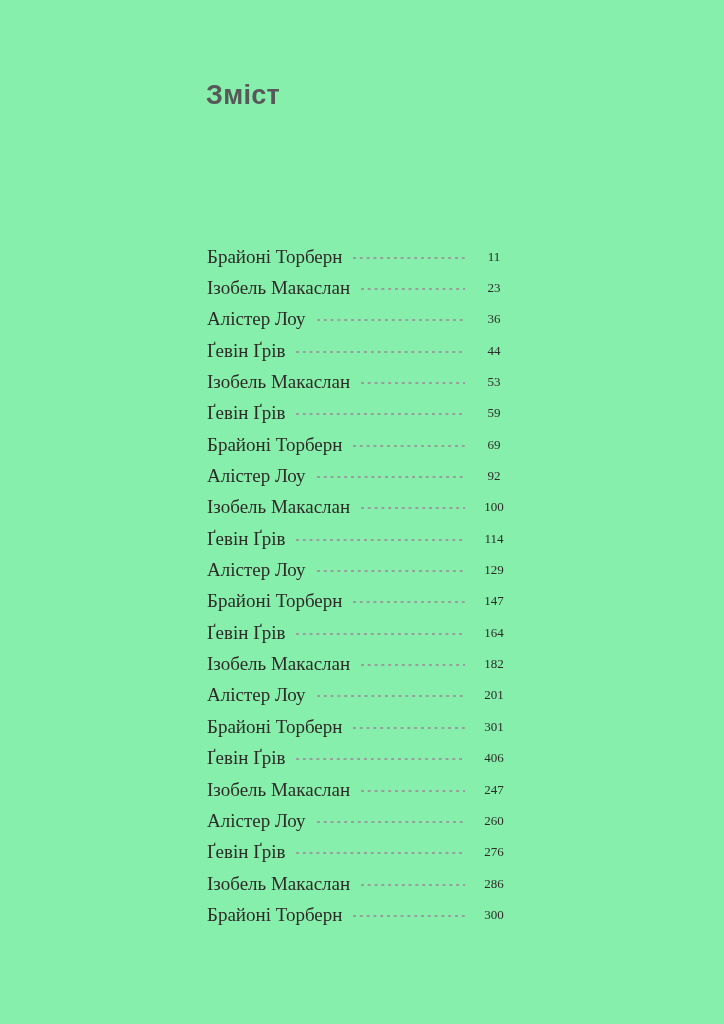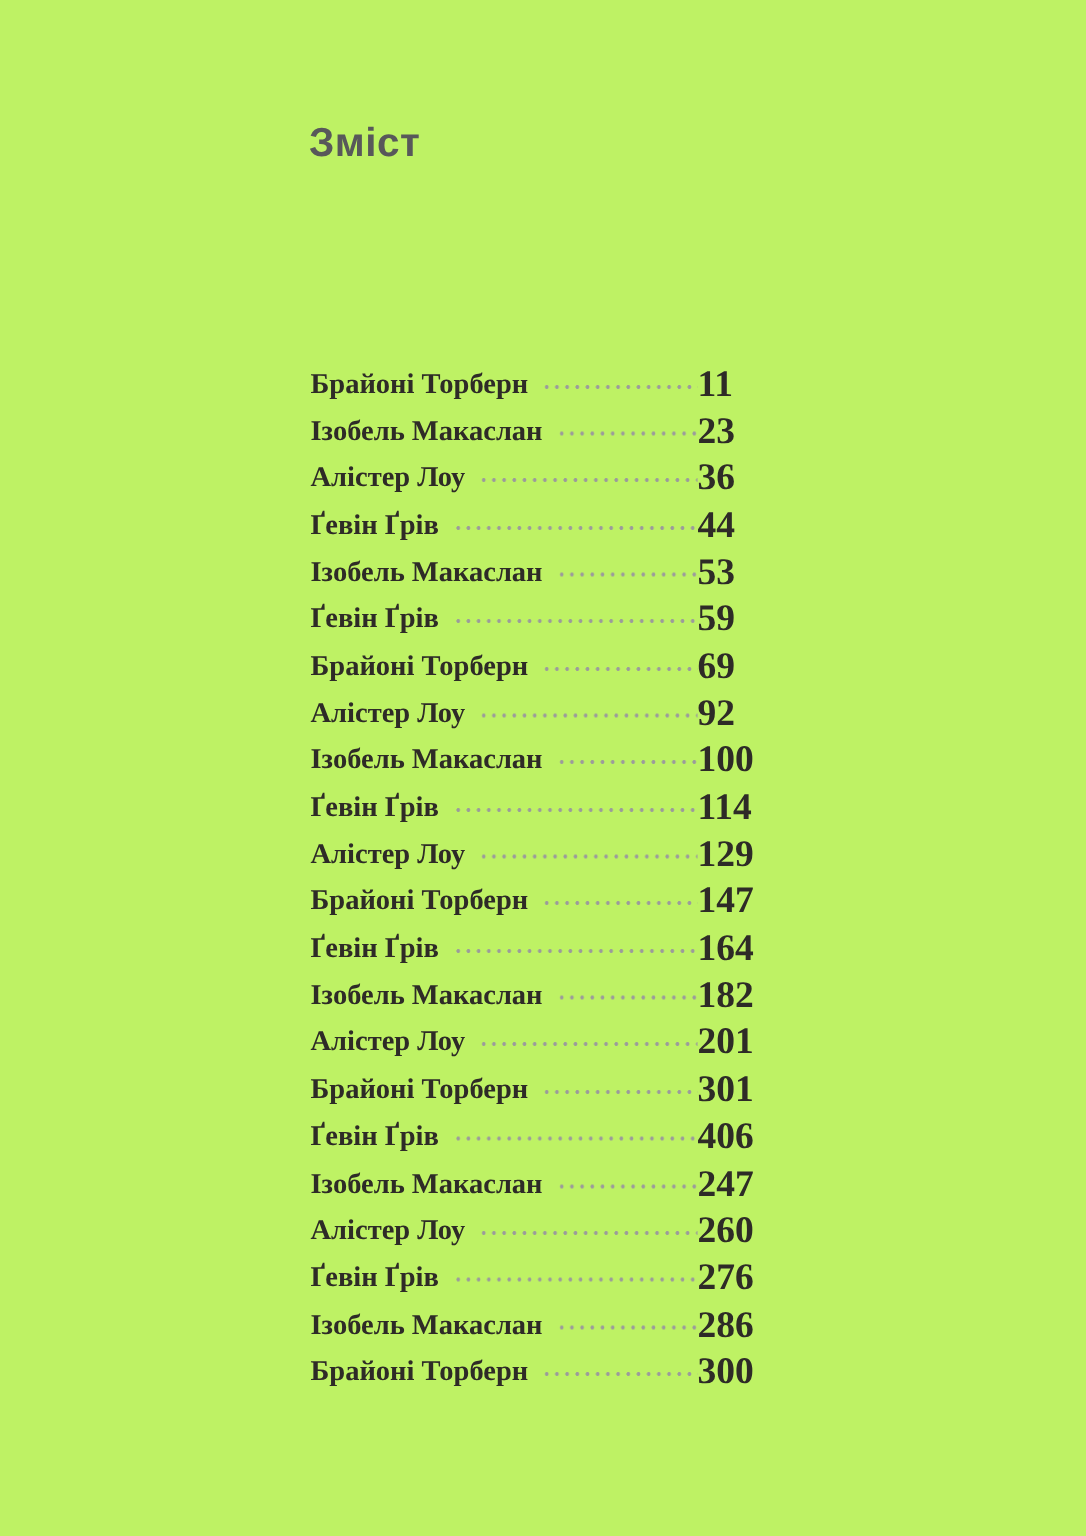--- a/index.html
+++ b/index.html
@@ -4,41 +4,40 @@
 <style>
   html, body {
     margin: 0;
     padding: 0;
     background: #ffffff;
   }
   #page {
     position: relative;
     width: 724px;
     height: 1024px;
-    background: #bef264;
+    background: #86efac;
     overflow: hidden;
     font-family: "Liberation Serif", serif;
   }
   .page-title {
     position: absolute;
     left: 206px;
     top: 80px;
     margin: 0;
     font-family: "Liberation Sans", sans-serif;
     font-size: 27px;
     font-weight: 700;
     letter-spacing: 0.3px;
     color: #58585a;
   }
   .toc {
     position: absolute;
     left: 207px;
     top: 241px;
     width: 316px;
-    font-weight: bold;
   }
   .toc-row {
     display: flex;
     align-items: center;
     height: 31.35px;
   }
   .toc-name {
     font-family: "Liberation Serif", serif;
     font-size: 19px;
     color: #2e2b27;
@@ -52,23 +51,23 @@
     margin-left: 11px;
     background-image: radial-gradient(circle at 1.5px 2px, #9b9b9b 1.1px, rgba(0,0,0,0) 1.4px);
     background-size: 6.8px 4px;
     background-repeat: repeat-x;
     background-position: left center;
     transform: translateY(1px);
   }
   .toc-page {
     flex: 0 0 58px;
     width: 58px;
-    text-align: left;
+    text-align: center;
     font-family: "Liberation Serif", serif;
-    font-size: 25px;
+    font-size: 13px;
     color: #2e2b27;
     font-variant-numeric: oldstyle-nums;
     font-feature-settings: "onum";
     white-space: nowrap;
   }
 </style>
 </head>
 <body>
 
 <div id="page">

